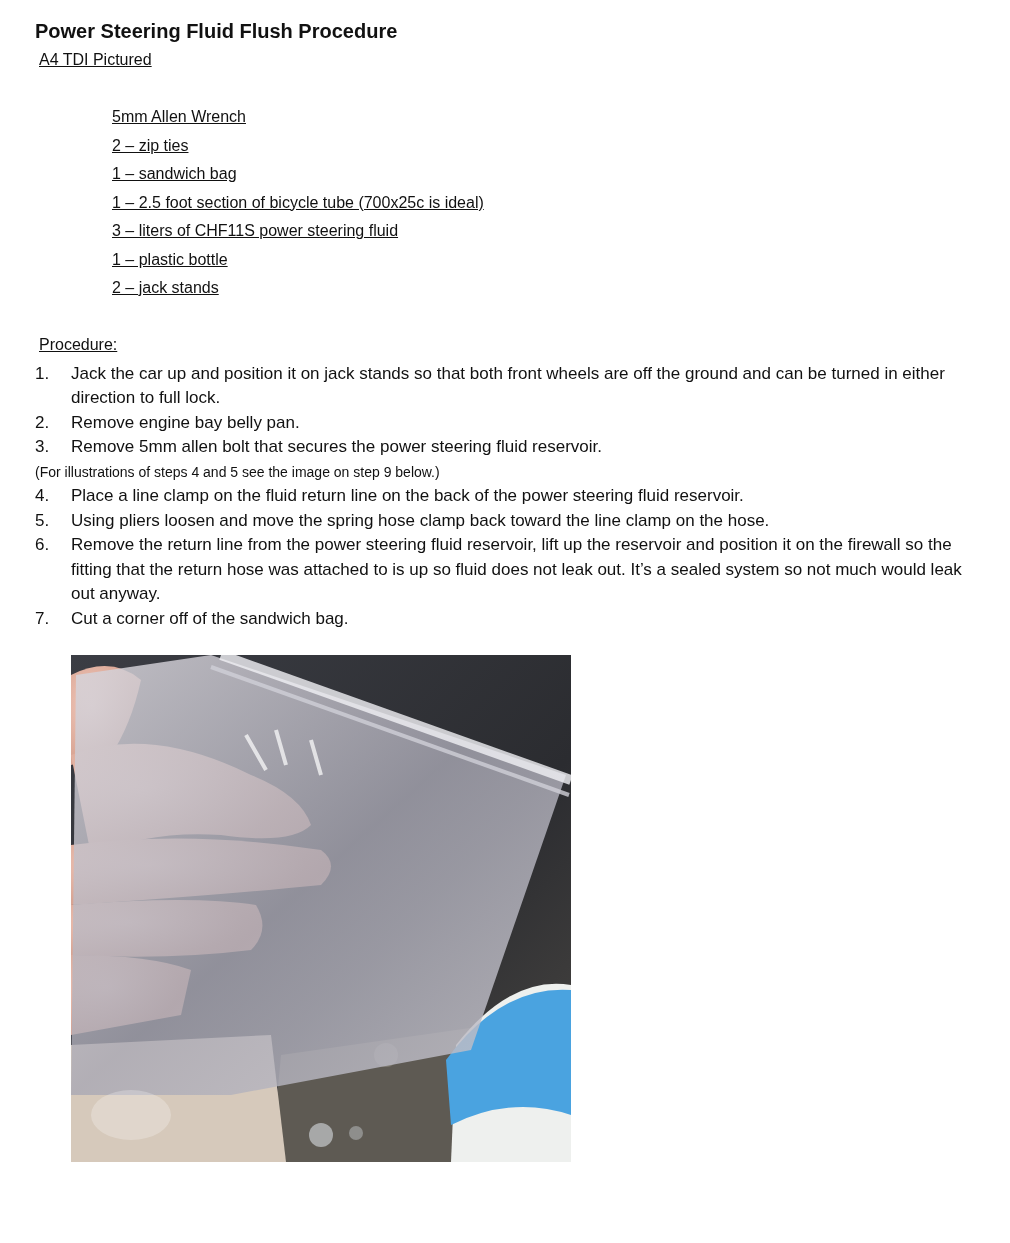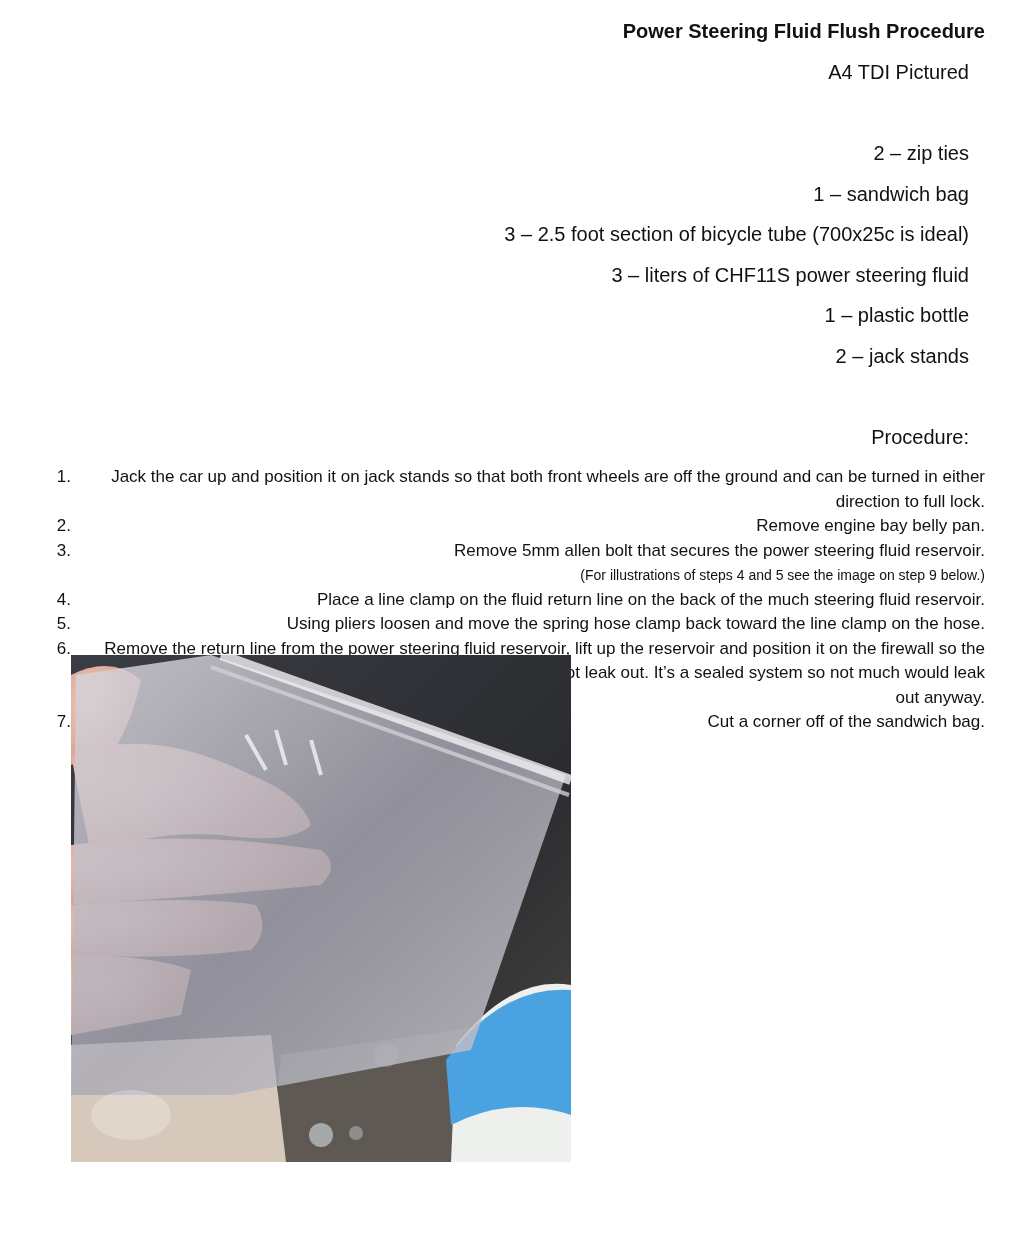--- a/index.html
+++ b/index.html
@@ -1,45 +1,46 @@
 <!DOCTYPE html>
 <html><head>
 <meta charset="utf-8">
 <style>
   html, body { margin: 0; padding: 0; background: #ffffff; }
   body {
     width: 1010px; height: 1243px; position: relative; overflow: hidden;
     font-family: "Liberation Sans", "DejaVu Sans", sans-serif;
     color: #111111;
   }
-  .page { position: absolute; left: 35px; top: 18px; width: 950px; text-align: right; }
+  .page { position: absolute; left: 35px; top: 18px; width: 950px; }
   .title { font-size: 20px; font-weight: bold; line-height: 26px; margin: 0; }
-  .line { font-size: 20px; line-height: 24.5px; margin: 16px; white-space: nowrap; }
+  .line { font-size: 16px; line-height: 24.5px; margin: 4px; white-space: nowrap; text-decoration: underline; }
   .blank { height: 24.5px; }
   .tools { padding-left: 73px; }
   .step { display: flex; font-size: 17px; line-height: 24.5px; }
   .step .num { width: 36px; flex: 0 0 36px; }
   .step .txt { flex: 1; }
   .note { font-size: 14px; line-height: 24.5px; }
   .photo {
     position: absolute; left: 71px; top: 655px; width: 500px; height: 507px;
     overflow: hidden; background: #2a2a2c;
   }
 </style>
 </head>
 <body>
 
 <div class="page">
   <p class="title">Power Steering Fluid Flush Procedure</p>
   <p class="line">A4 TDI Pictured</p>
   <div class="blank"></div>
   <div class="tools">
+    <p class="line">5mm Allen Wrench</p>
     <p class="line">2 – zip ties</p>
     <p class="line">1 – sandwich bag</p>
-    <p class="line">3 – 2.5 foot section of bicycle tube (700x25c is ideal)</p>
+    <p class="line">1 – 2.5 foot section of bicycle tube (700x25c is ideal)</p>
     <p class="line">3 – liters of CHF11S power steering fluid</p>
     <p class="line">1 – plastic bottle</p>
     <p class="line">2 – jack stands</p>
   </div>
   <div class="blank"></div>
   <p class="line">Procedure:</p>
   <div>
     <div class="step">
       <span class="num">1.</span>
       <span class="txt">Jack the car up and position it on jack stands so that both front wheels are off the ground and can be turned in either direction to full lock.</span>
@@ -48,21 +49,21 @@
       <span class="num">2.</span>
       <span class="txt">Remove engine bay belly pan.</span>
     </div>
     <div class="step">
       <span class="num">3.</span>
       <span class="txt">Remove 5mm allen bolt that secures the power steering fluid reservoir.</span>
     </div>
     <div class="note">(For illustrations of steps 4 and 5 see the image on step 9 below.)</div>
     <div class="step">
       <span class="num">4.</span>
-      <span class="txt">Place a line clamp on the fluid return line on the back of the much steering fluid reservoir.</span>
+      <span class="txt">Place a line clamp on the fluid return line on the back of the power steering fluid reservoir.</span>
     </div>
     <div class="step">
       <span class="num">5.</span>
       <span class="txt">Using pliers loosen and move the spring hose clamp back toward the line clamp on the hose.</span>
     </div>
     <div class="step">
       <span class="num">6.</span>
       <span class="txt">Remove the return line from the power steering fluid reservoir, lift up the reservoir and position it on the firewall so the fitting that the return hose was attached to is up so fluid does not leak out. It’s a sealed system so not much would leak out anyway.</span>
     </div>
     <div class="step">

